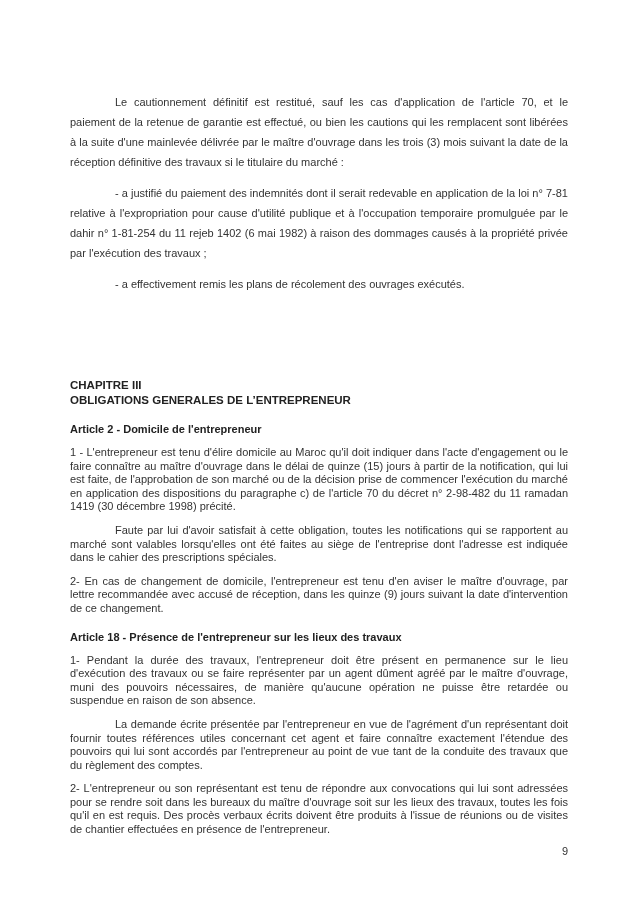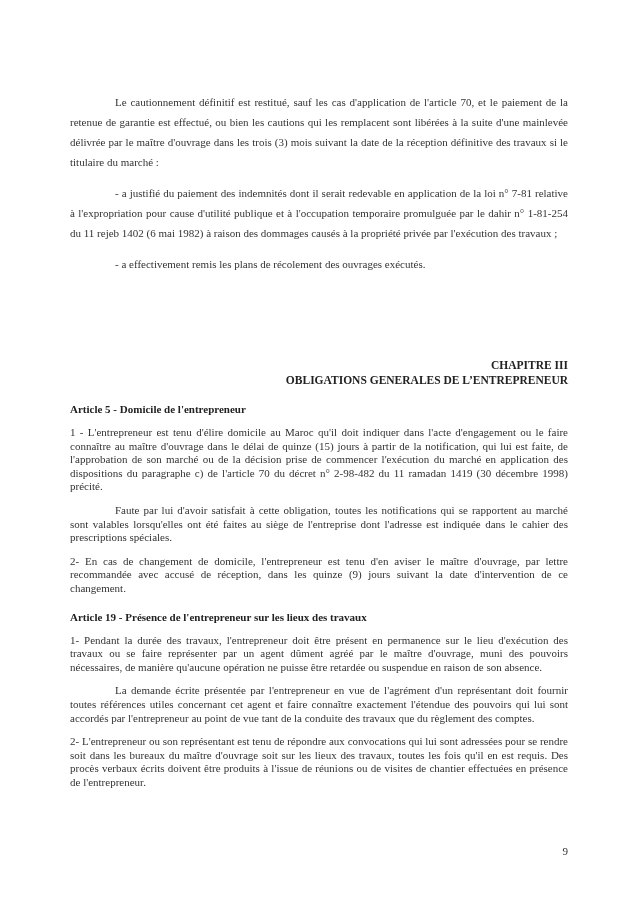--- a/index.html
+++ b/index.html
@@ -2,34 +2,34 @@
 <html lang="fr"><head>
 <meta charset="utf-8">
 <style>
   * { margin: 0; padding: 0; box-sizing: border-box; }
   html, body { background: #ffffff; }
   .page {
     position: relative;
     width: 638px;
     height: 903px;
     background: #ffffff;
-    font-family: Liberation Serif, serif;
+    font-family: Liberation Sans, sans-serif;
     color: #333333;
     overflow: hidden;
     margin: 0 auto;
   }
   .content { padding: 92px 70px 0 70px; }
   .para { font-size: 11px; text-align: justify; }
   .loose { line-height: 20px; }
   .tight { line-height: 13.6px; }
   .indent { text-indent: 45px; }
   .bullet { margin-top: 11px; }
   .chapter {
     margin-top: 84px;
-    text-align: right;
+    text-align: left;
     font-weight: bold;
     font-size: 11.5px;
     line-height: 15px;
     color: #222222;
   }
   .article-heading {
     margin-top: 14px;
     font-weight: bold;
     font-size: 11px;
     line-height: 14px;
@@ -56,29 +56,29 @@
 
     <p class="para loose indent bullet">- a justifié du paiement des indemnités dont il serait redevable en application de la loi n° 7-81 relative à l'expropriation pour cause d'utilité publique et à l'occupation temporaire promulguée par le dahir n° 1-81-254 du 11 rejeb 1402 (6 mai 1982) à raison des dommages causés à la propriété privée par l'exécution des travaux ;</p>
 
     <p class="para loose indent bullet">- a effectivement remis les plans de récolement des ouvrages exécutés.</p>
 
     <div class="chapter">
       <div>CHAPITRE III</div>
       <div>OBLIGATIONS GENERALES DE L’ENTREPRENEUR</div>
     </div>
 
-    <p class="article-heading">Article 5 - Domicile de l'entrepreneur</p>
+    <p class="article-heading">Article 2 - Domicile de l'entrepreneur</p>
 
     <p class="para tight tight-para">1 - L'entrepreneur est tenu d'élire domicile au Maroc qu'il doit indiquer dans l'acte d'engagement ou le faire connaître au maître d'ouvrage dans le délai de quinze (15) jours à partir de la notification, qui lui est faite, de l'approbation de son marché ou de la décision prise de commencer l'exécution du marché en application des dispositions du paragraphe c) de l'article 70 du décret n° 2-98-482 du 11 ramadan 1419 (30 décembre 1998) précité.</p>
 
     <p class="para tight tight-para indent">Faute par lui d'avoir satisfait à cette obligation, toutes les notifications qui se rapportent au marché sont valables lorsqu'elles ont été faites au siège de l'entreprise dont l'adresse est indiquée dans le cahier des prescriptions spéciales.</p>
 
     <p class="para tight tight-para">2- En cas de changement de domicile, l'entrepreneur est tenu d'en aviser le maître d'ouvrage, par lettre recommandée avec accusé de réception, dans les quinze (9) jours suivant la date d'intervention de ce changement.</p>
 
-    <p class="article-heading">Article 19  - Présence de l'entrepreneur sur les lieux des travaux</p>
+    <p class="article-heading">Article 18  - Présence de l'entrepreneur sur les lieux des travaux</p>
 
     <p class="para tight tight-para">1- Pendant la durée des travaux, l'entrepreneur doit être présent en permanence sur le lieu d'exécution des travaux ou se faire représenter par un agent dûment agréé par le maître d'ouvrage, muni des pouvoirs nécessaires, de manière qu'aucune opération ne puisse être retardée ou suspendue en raison de son absence.</p>
 
     <p class="para tight tight-para indent">La demande écrite présentée par l'entrepreneur en vue de l'agrément d'un représentant doit fournir toutes références utiles concernant cet agent et faire connaître exactement l'étendue des pouvoirs qui lui sont accordés par l'entrepreneur au point de vue tant de la conduite des travaux que du règlement des comptes.</p>
 
     <p class="para tight tight-para">2- L'entrepreneur ou son représentant est tenu de répondre aux convocations qui lui sont adressées pour se rendre soit dans les bureaux du maître d'ouvrage soit sur les lieux des travaux, toutes les fois qu'il en est requis. Des procès verbaux écrits doivent être produits à l'issue de réunions ou de visites de chantier effectuées en présence de l'entrepreneur.</p>
 
   </div>
 
   <div class="page-number">9</div>

